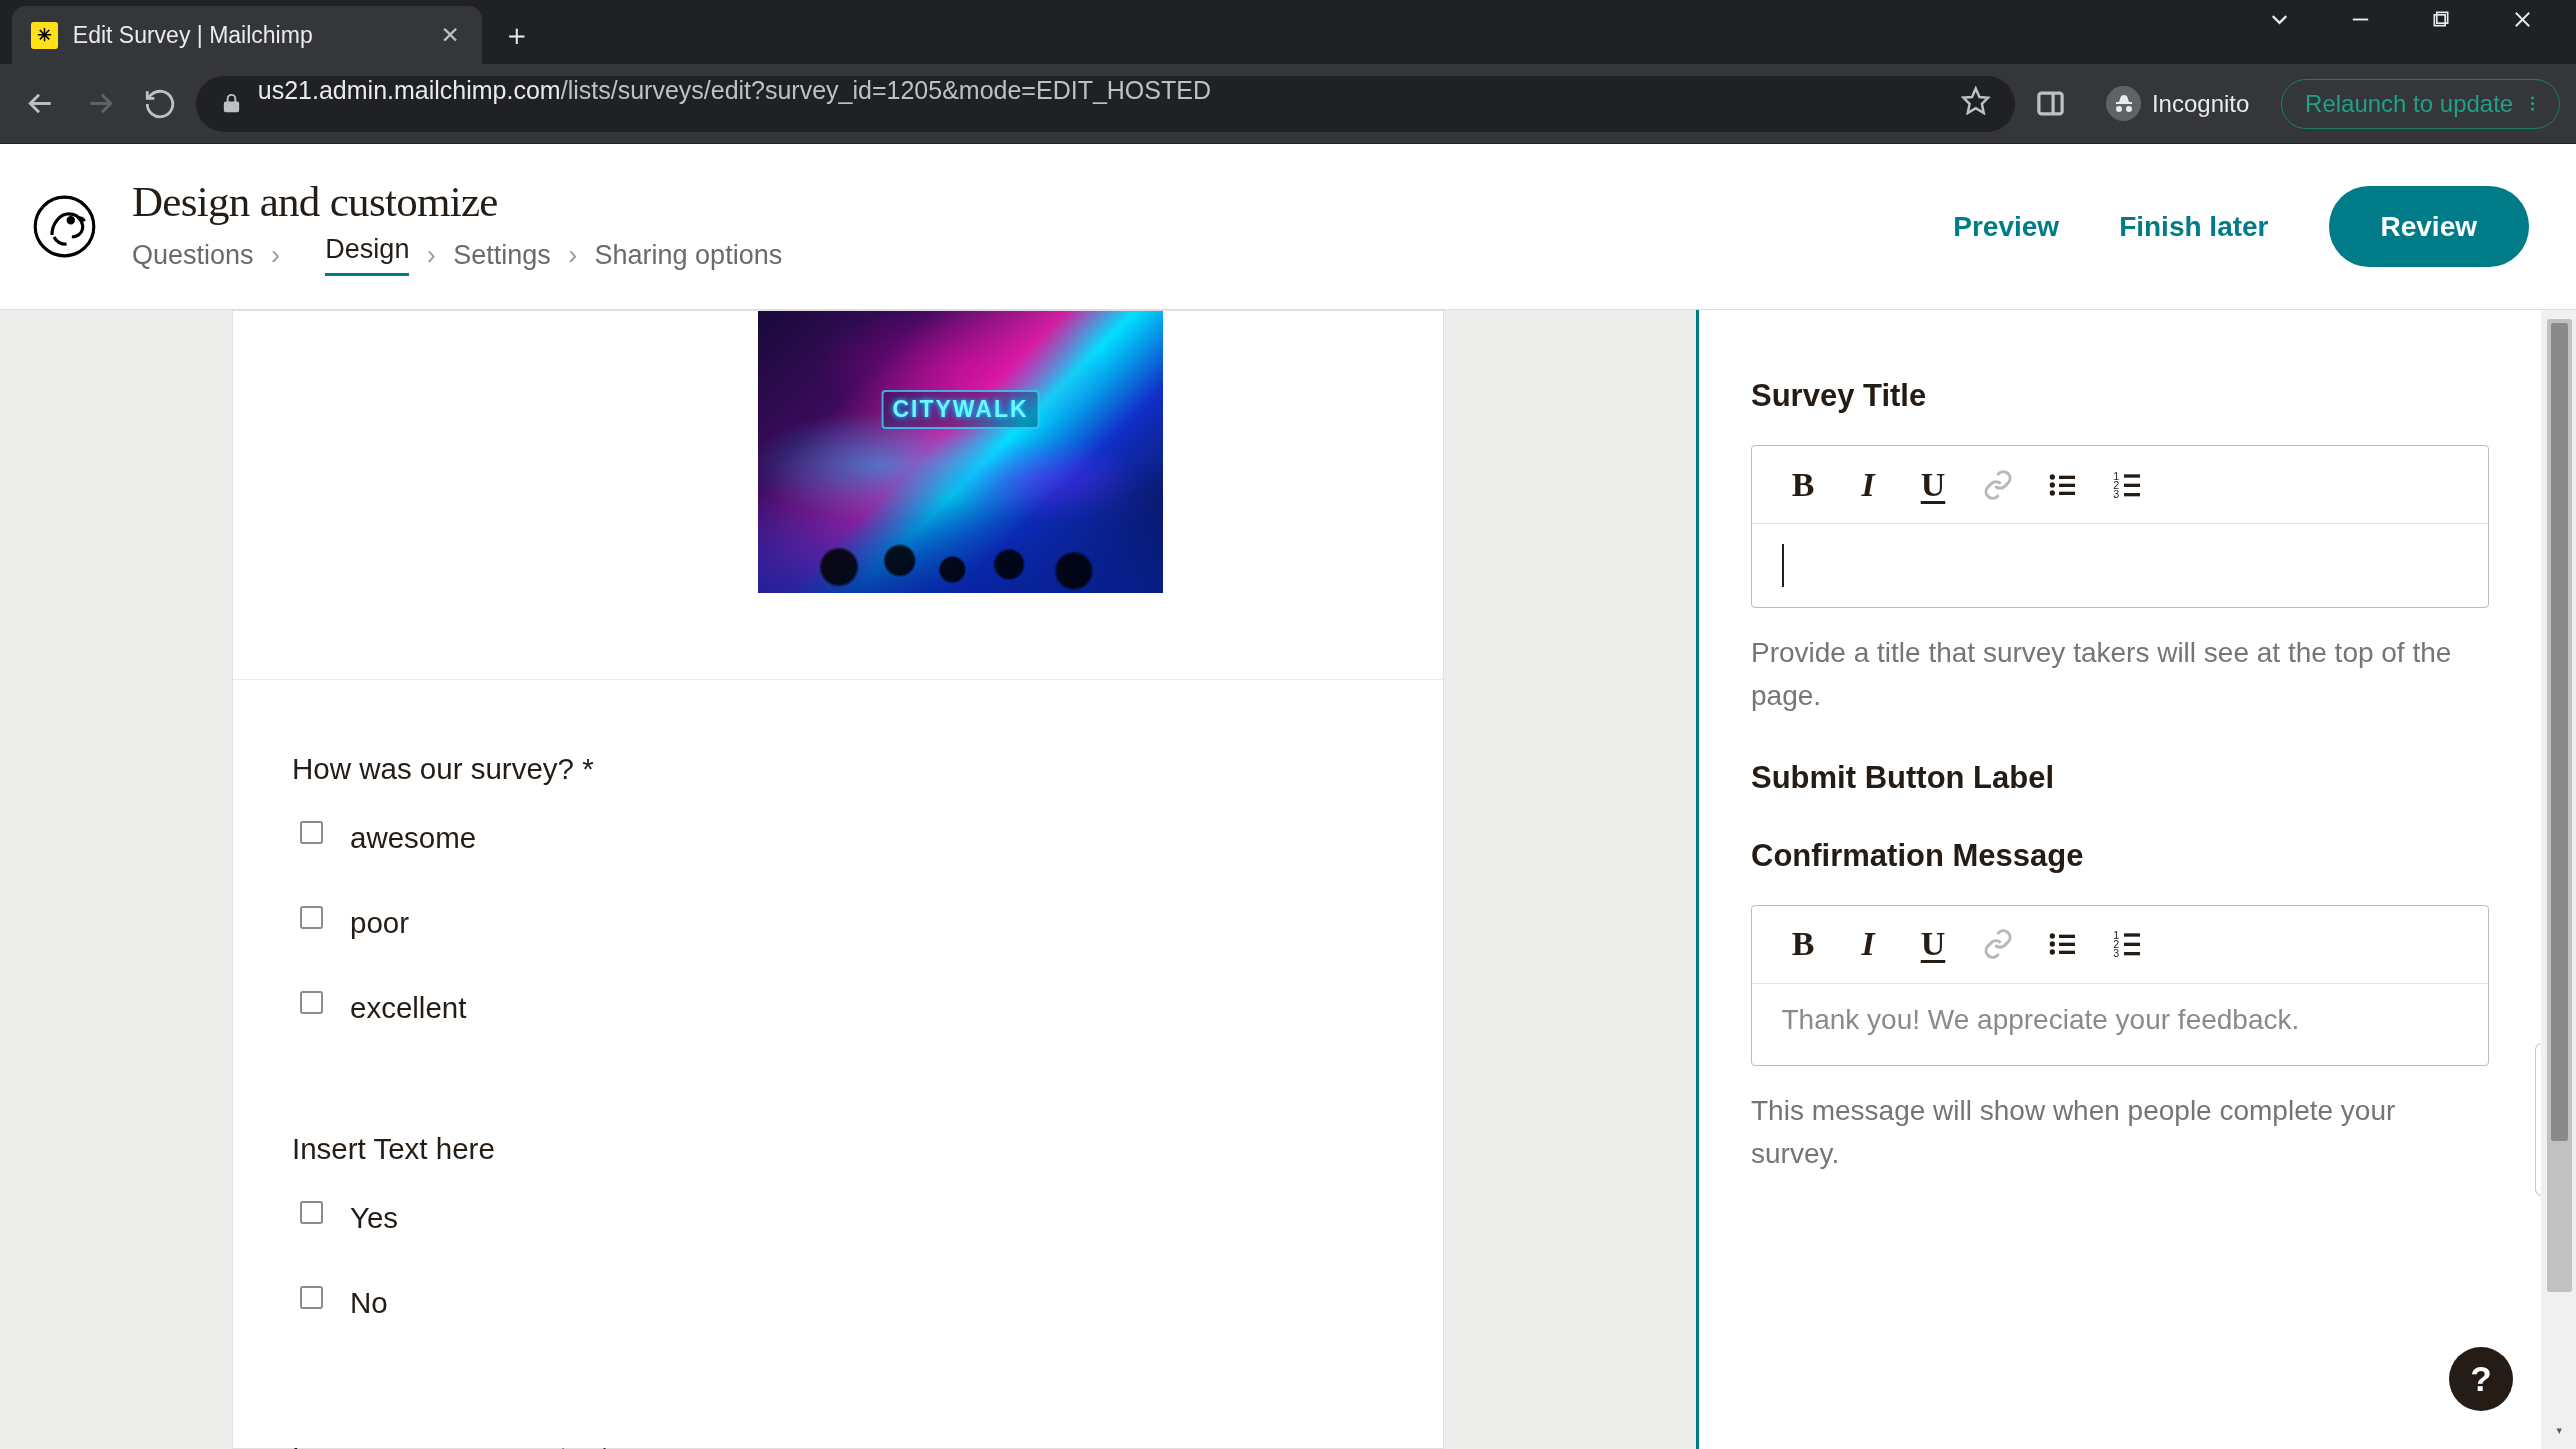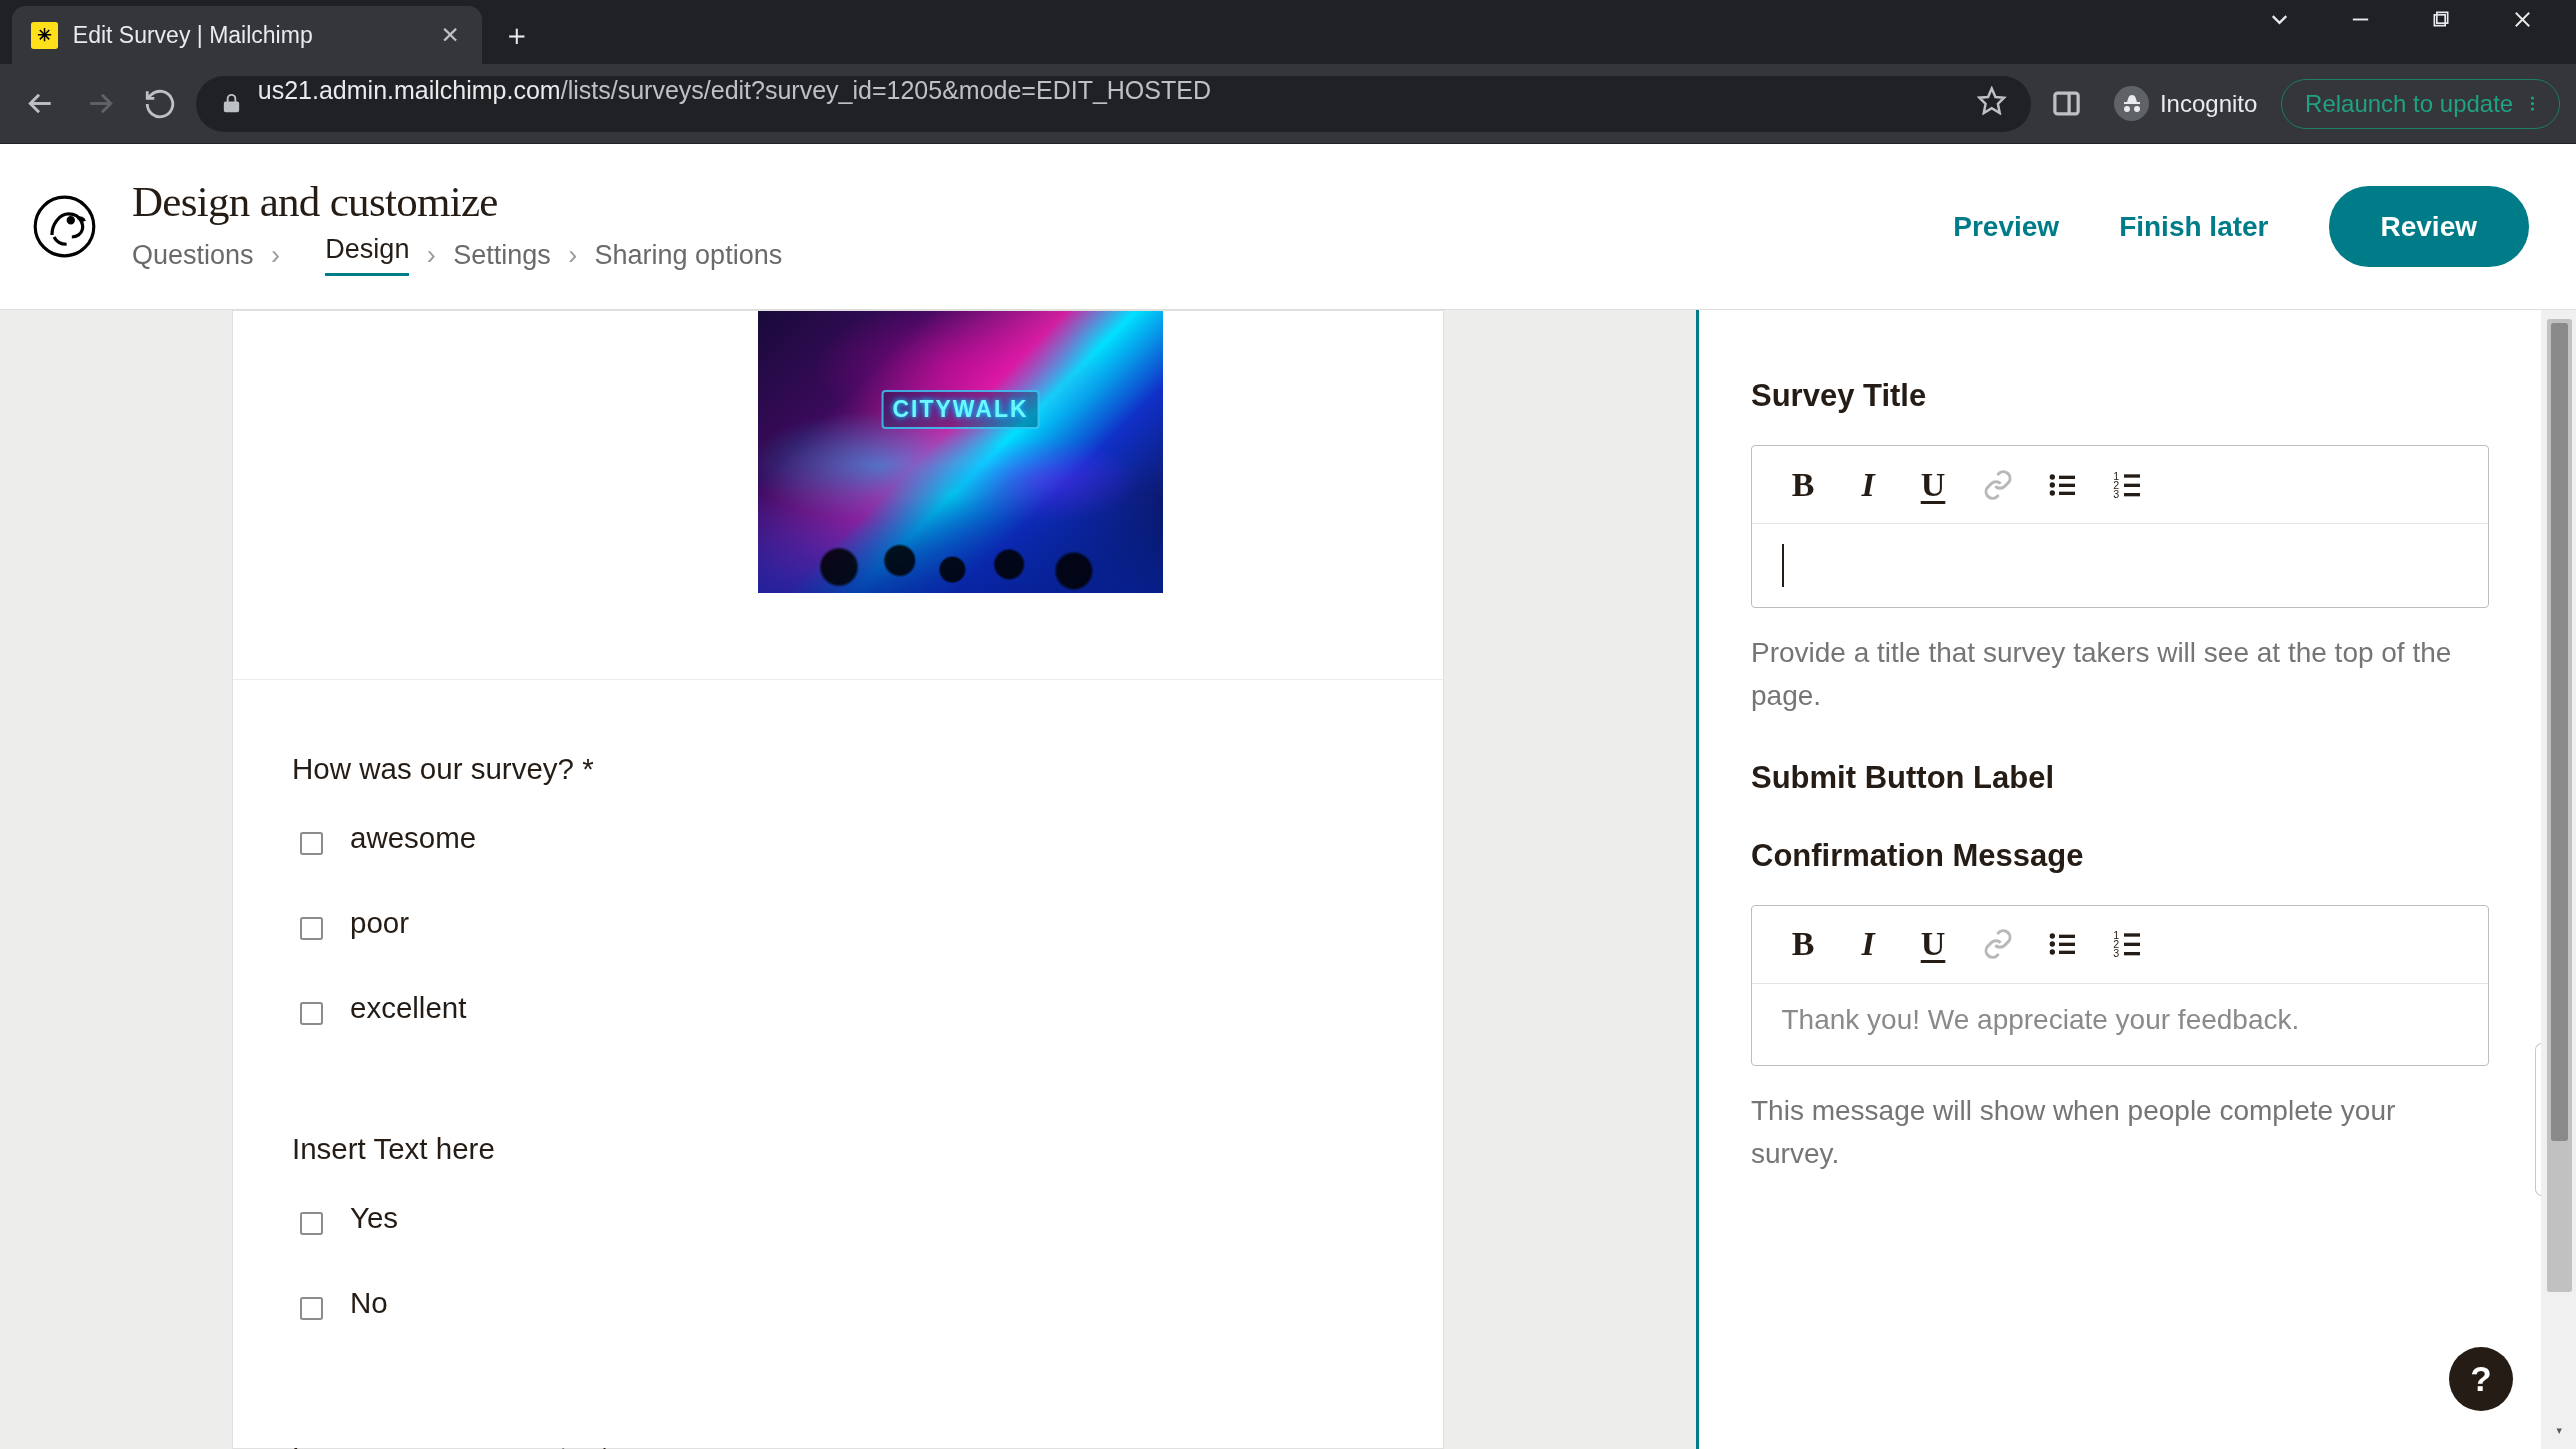--- a/index.html
+++ b/index.html
@@ -78,21 +78,21 @@
   .nav-btn.disabled{color:#5f6368;}
   .omnibox{
     flex:1;height:56px;background:#202124;border-radius:28px;
     display:flex;padding:0 24px;gap:14.8px;color:#bdc1c6;
     font-size:25px;
   }
   .url-secure{display:flex;align-items:center;}
   .url-text{color:#bdc1c6;}
   .url-domain{color:#e8eaed;}
   .omnibox-right{margin-left:auto;display:flex;align-items:center;gap:19px;}
-  .toolbar-right{display:flex;align-items:center;gap:13px;}
+  .toolbar-right{display:flex;align-items:center;gap:21px;}
   .incog-chip{
     display:flex;align-items:center;gap:10.7px;color:#e8eaed;font-size:24px;
     padding:6.7px 10.7px;border-radius:27px;
   }
   .incog-icon{
     width:35px;height:35px;border-radius:50%;background:#5f6368;
     display:flex;align-items:center;justify-content:center;
   }
   .relaunch-btn{
     border:1.3px solid #1a7f64;border-radius:27px;height:50px;padding:0 17.4px 0 23px;
@@ -175,21 +175,21 @@
       radial-gradient(circle at 62% 78%, rgba(0,0,0,.85) 0 5%, transparent 6%),
       radial-gradient(circle at 78% 83%, rgba(0,0,0,.85) 0 5%, transparent 6%),
       linear-gradient(to top, rgba(10,20,120,.55), transparent);
   }
 
   .divider{height:1.3px;background:#ececec;margin:86px -59px 0;}
   .question{margin-top:72px;}
   .q-label{font-size:29.5px;color:#241c15;}
   .q-req{color:#241c15;}
   .options{margin-top:35px;display:flex;flex-direction:column;gap:51px;}
-  .opt{display:flex;align-items:flex-end;gap:27px;padding-left:8px;}
+  .opt{display:flex;align-items:flex-start;gap:27px;padding-left:8px;}
   .cb{
     width:23px;height:23px;border:2px solid #8c8c8c;border-radius:2.7px;background:#fff;
   }
   .opt-label{font-size:29.5px;color:#241c15;}
   .question.q3{margin-top:121px;}
   .q3 .q-label{font-size:29.5px;}
 
   
   .side-panel{
     position:absolute;top:0;right:35px;bottom:0;

